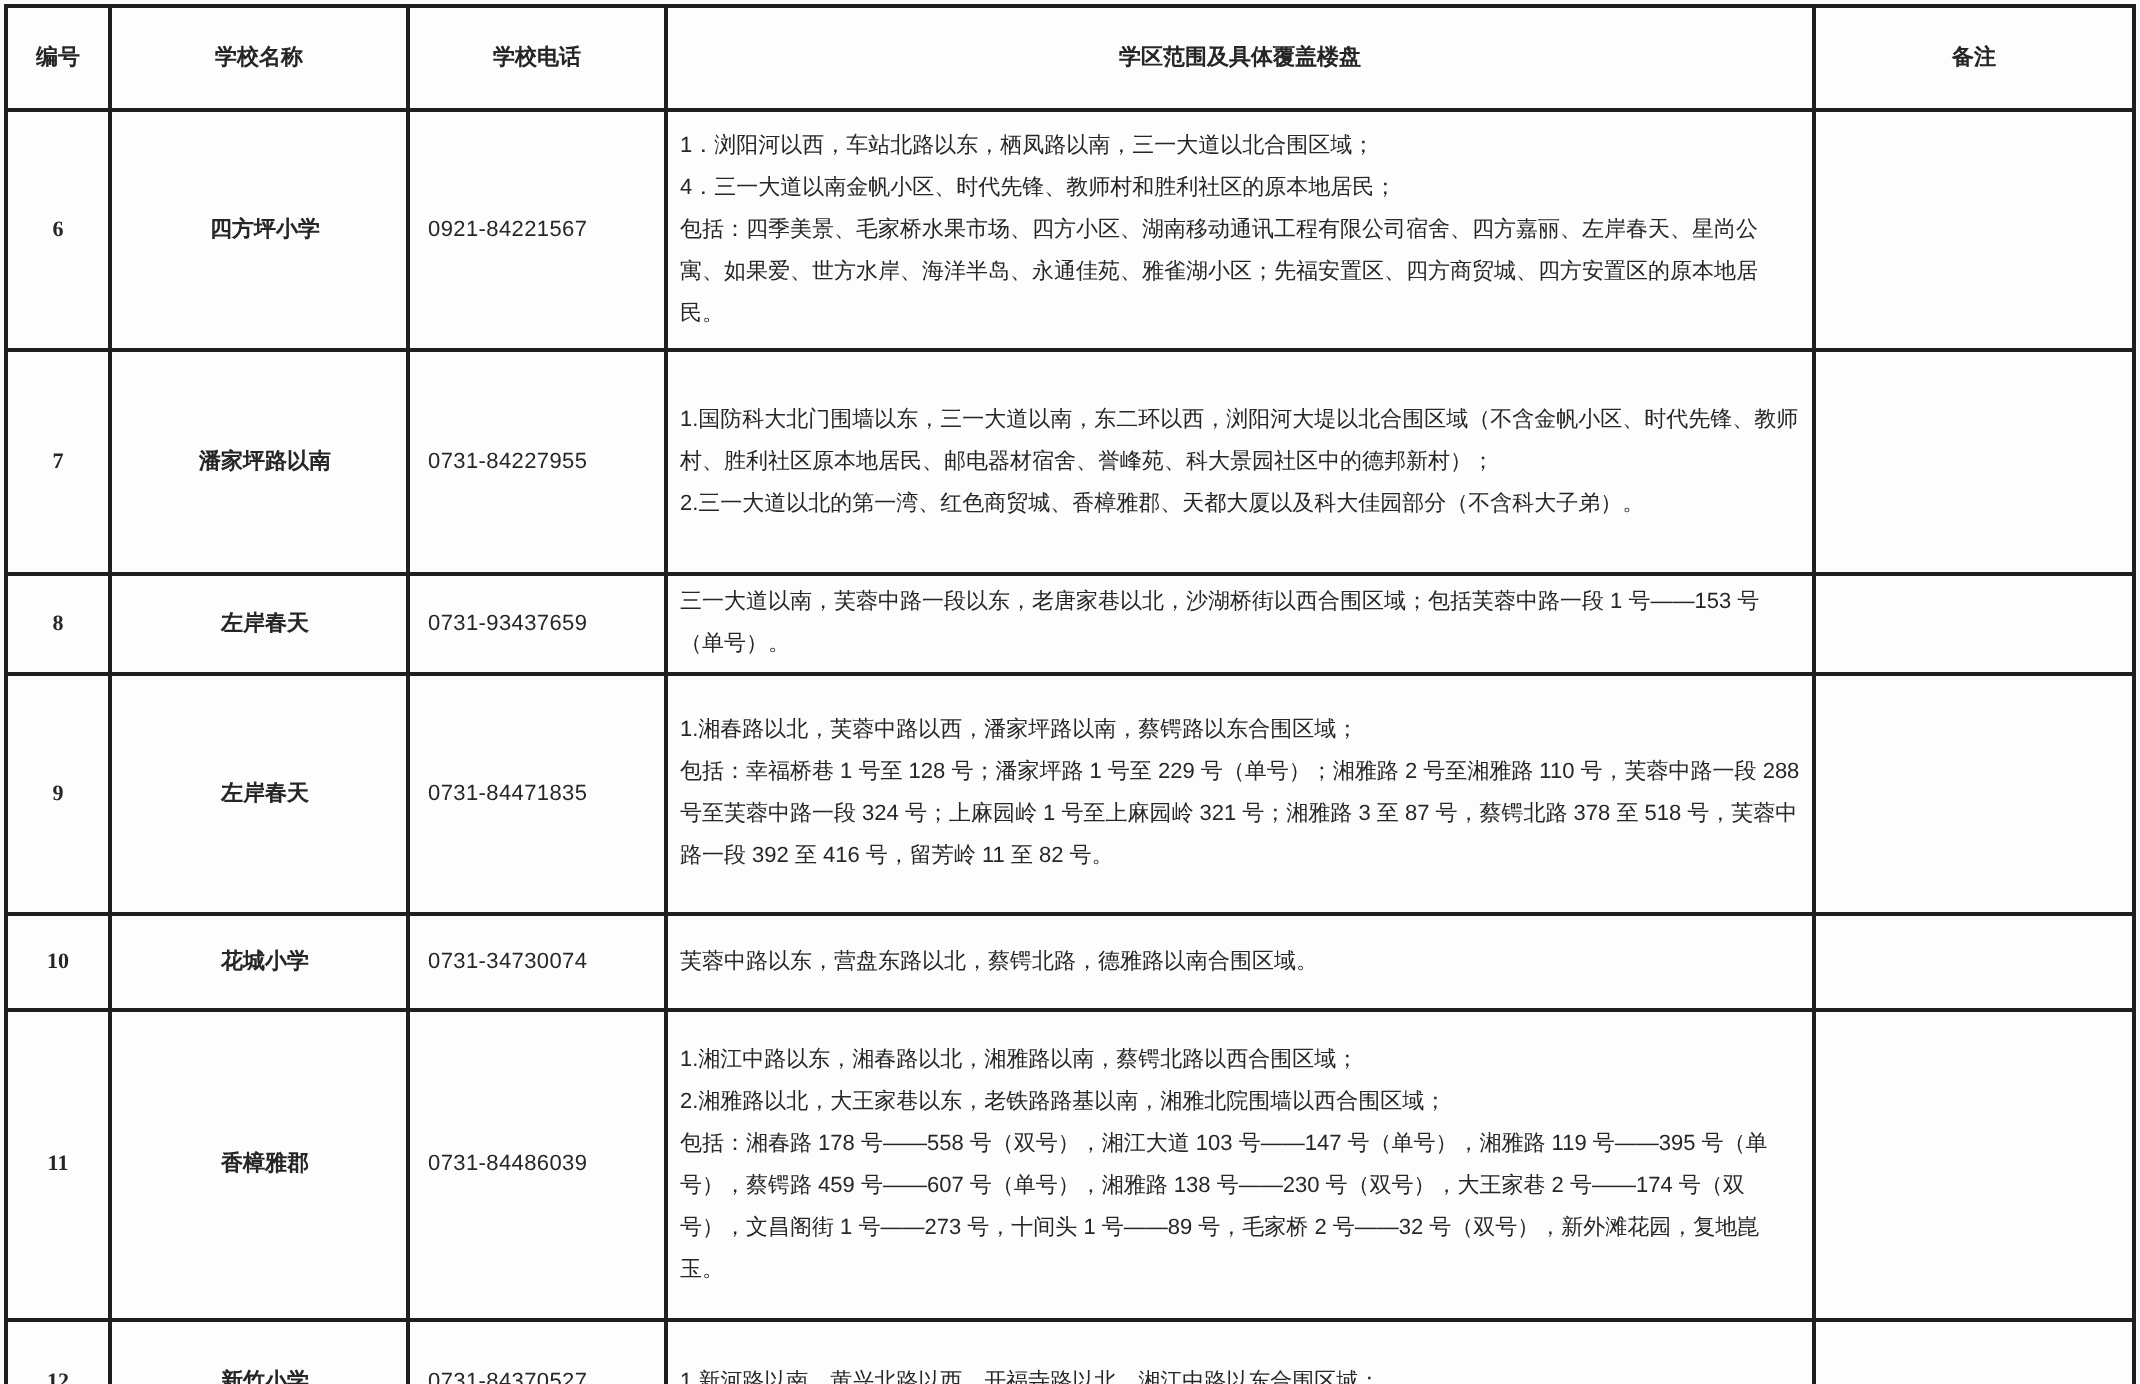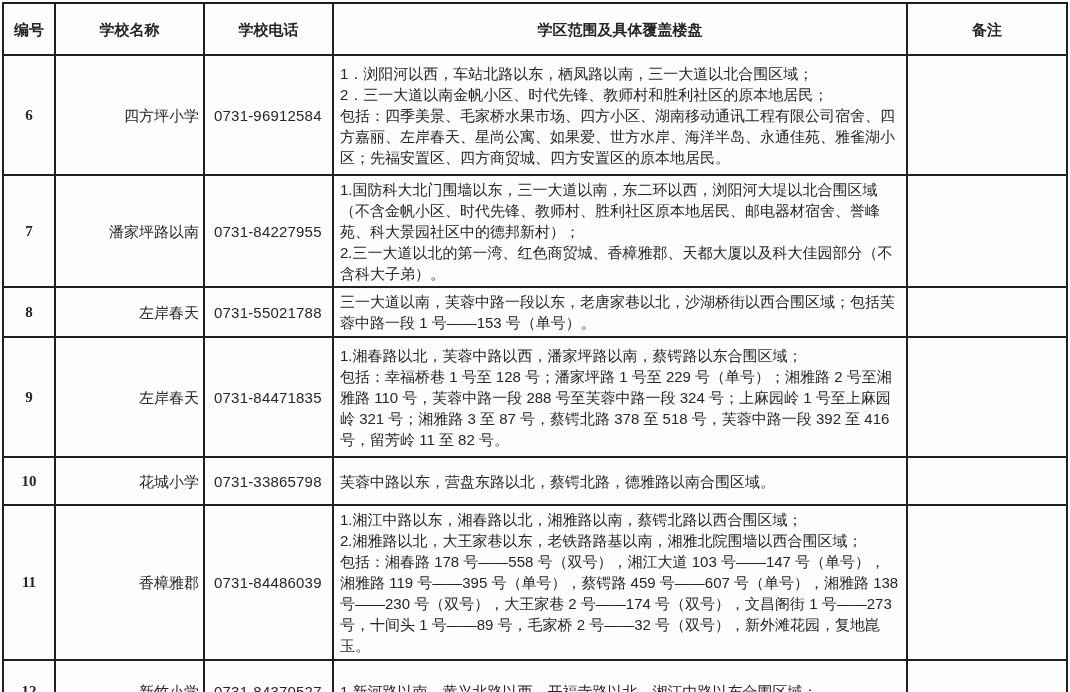--- a/index.html
+++ b/index.html
@@ -23,44 +23,45 @@
     width: 1064px;
     border-collapse: collapse;
     table-layout: fixed;
     background: #fdfdfd;
   }
   table.school-table th,
   table.school-table td {
     border: 2px solid #1f1f1f;
     overflow: hidden;
     color: #262626;
-    font-size: 15px;
+    font-size: 11px;
     line-height: 21px;
     box-sizing: border-box;
   }
   th.hdr {
     font-weight: bold;
     text-align: center;
     vertical-align: middle;
     font-size: 15px;
     padding: 2px;
     color: #1c1c1c;
   }
   td.cell-id {
     text-align: center;
     vertical-align: middle;
     font-family: "Liberation Serif", "DejaVu Serif", serif;
     font-weight: bold;
     font-size: 16px;
     color: #1c1c1c;
   }
   td.cell-name {
-    text-align: right;
+    text-align: center;
     vertical-align: middle;
     padding: 0 4px 0 10px;
+    font-weight: bold;
   }
   td.cell-phone {
     text-align: left;
     vertical-align: middle;
     padding: 0 2px 0 9px;
     letter-spacing: 0.2px;
   }
   td.cell-range {
     text-align: left;
     vertical-align: middle;
@@ -97,53 +98,53 @@
         <th class="hdr">学校名称</th>
         <th class="hdr">学校电话</th>
         <th class="hdr">学区范围及具体覆盖楼盘</th>
         <th class="hdr">备注</th>
       </tr>
     </thead>
     <tbody>
       <tr class="row-6">
         <td class="cell-id">6</td>
         <td class="cell-name">四方坪小学</td>
-        <td class="cell-phone">0731-96912584</td>
+        <td class="cell-phone">0921-84221567</td>
         <td class="cell-range">1．浏阳河以西，车站北路以东，栖凤路以南，三一大道以北合围区域；
-2．三一大道以南金帆小区、时代先锋、教师村和胜利社区的原本地居民；
+4．三一大道以南金帆小区、时代先锋、教师村和胜利社区的原本地居民；
 包括：四季美景、毛家桥水果市场、四方小区、湖南移动通讯工程有限公司宿舍、四方嘉丽、左岸春天、星尚公寓、如果爱、世方水岸、海洋半岛、永通佳苑、雅雀湖小区；先福安置区、四方商贸城、四方安置区的原本地居民。</td>
         <td class="cell-note"></td>
       </tr>
       <tr class="row-7">
         <td class="cell-id">7</td>
         <td class="cell-name">潘家坪路以南</td>
         <td class="cell-phone">0731-84227955</td>
         <td class="cell-range">1.国防科大北门围墙以东，三一大道以南，东二环以西，浏阳河大堤以北合围区域（不含金帆小区、时代先锋、教师村、胜利社区原本地居民、邮电器材宿舍、誉峰苑、科大景园社区中的德邦新村）；
 2.三一大道以北的第一湾、红色商贸城、香樟雅郡、天都大厦以及科大佳园部分（不含科大子弟）。</td>
         <td class="cell-note"></td>
       </tr>
       <tr class="row-8">
         <td class="cell-id">8</td>
         <td class="cell-name">左岸春天</td>
-        <td class="cell-phone">0731-55021788</td>
+        <td class="cell-phone">0731-93437659</td>
         <td class="cell-range">三一大道以南，芙蓉中路一段以东，老唐家巷以北，沙湖桥街以西合围区域；包括芙蓉中路一段 1 号——153 号（单号）。</td>
         <td class="cell-note"></td>
       </tr>
       <tr class="row-9">
         <td class="cell-id">9</td>
         <td class="cell-name">左岸春天</td>
         <td class="cell-phone">0731-84471835</td>
         <td class="cell-range">1.湘春路以北，芙蓉中路以西，潘家坪路以南，蔡锷路以东合围区域；
 包括：幸福桥巷 1 号至 128 号；潘家坪路 1 号至 229 号（单号）；湘雅路 2 号至湘雅路 110 号，芙蓉中路一段 288 号至芙蓉中路一段 324 号；上麻园岭 1 号至上麻园岭 321 号；湘雅路 3 至 87 号，蔡锷北路 378 至 518 号，芙蓉中路一段 392 至 416 号，留芳岭 11 至 82 号。</td>
         <td class="cell-note"></td>
       </tr>
       <tr class="row-10">
         <td class="cell-id">10</td>
         <td class="cell-name">花城小学</td>
-        <td class="cell-phone">0731-33865798</td>
+        <td class="cell-phone">0731-34730074</td>
         <td class="cell-range">芙蓉中路以东，营盘东路以北，蔡锷北路，德雅路以南合围区域。</td>
         <td class="cell-note"></td>
       </tr>
       <tr class="row-11">
         <td class="cell-id">11</td>
         <td class="cell-name">香樟雅郡</td>
         <td class="cell-phone">0731-84486039</td>
         <td class="cell-range">1.湘江中路以东，湘春路以北，湘雅路以南，蔡锷北路以西合围区域；
 2.湘雅路以北，大王家巷以东，老铁路路基以南，湘雅北院围墙以西合围区域；
 包括：湘春路 178 号——558 号（双号），湘江大道 103 号——147 号（单号），湘雅路 119 号——395 号（单号），蔡锷路 459 号——607 号（单号），湘雅路 138 号——230 号（双号），大王家巷 2 号——174 号（双号），文昌阁街 1 号——273 号，十间头 1 号——89 号，毛家桥 2 号——32 号（双号），新外滩花园，复地崑玉。</td>

